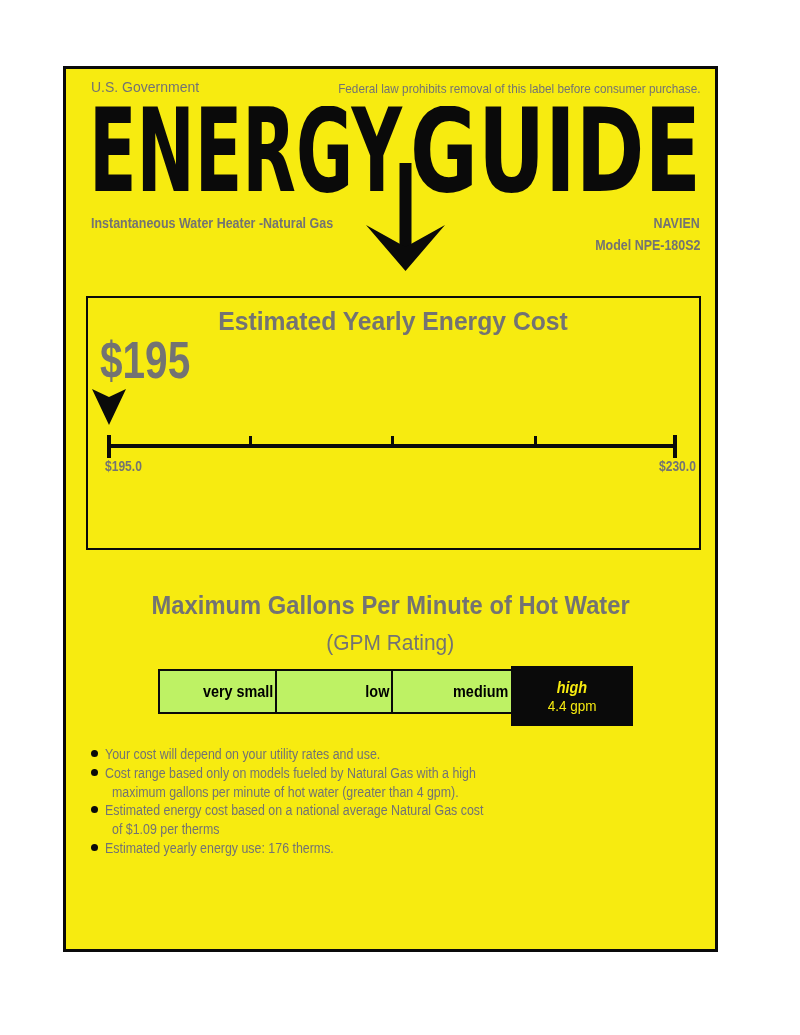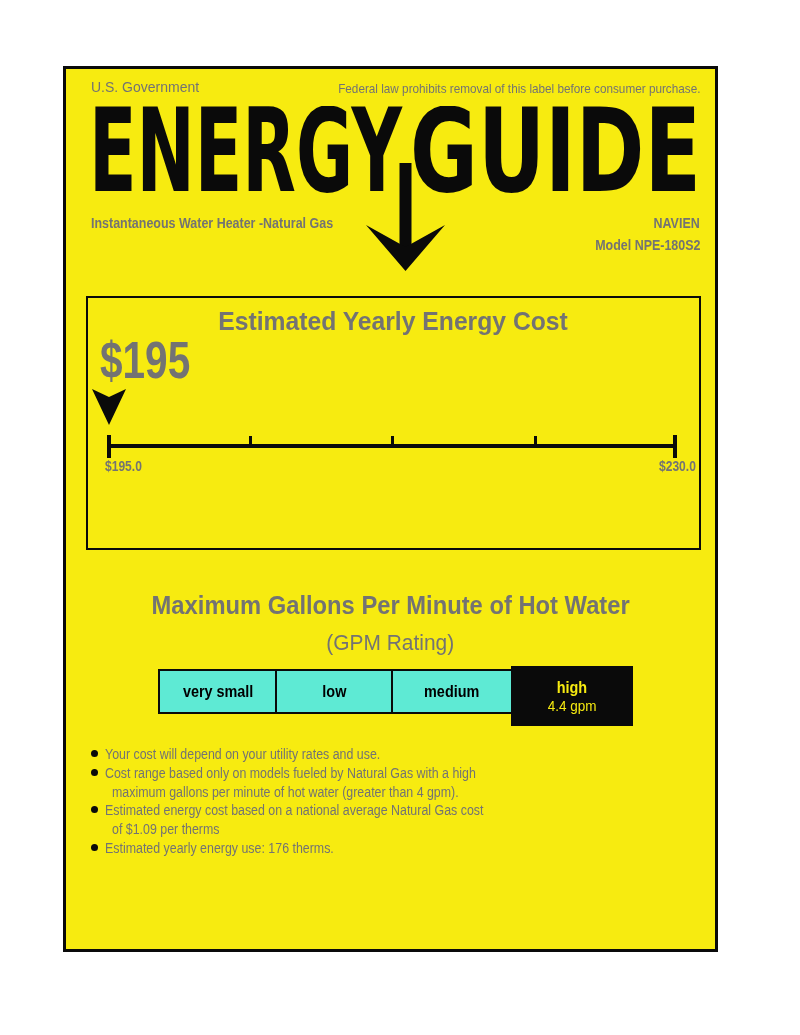--- a/index.html
+++ b/index.html
@@ -45,30 +45,30 @@
   .scale .end-tick{position:absolute;top:0;width:4px;height:23px;background:#0a0a0a;}
   .scale .mid-tick{position:absolute;top:1px;width:3px;height:9px;background:#0a0a0a;}
   .scale-min{left:17px;top:160px;font-size:14px;font-weight:bold;}
   .scale-max{right:3px;top:160px;font-size:14px;font-weight:bold;text-align:right;}
   .cost-caption{left:0;right:0;top:198px;text-align:center;font-size:17px;}
 
   .gpm-title{left:0;right:0;top:522px;text-align:center;font-size:25px;font-weight:bold;}
   .gpm-sub{left:0;right:0;top:561px;text-align:center;font-size:22px;}
 
   .cell{
-    border:2px solid #0a0a0a;background:#5eead4;box-sizing:border-box;
-    display:flex;align-items:center;justify-content:center;
+    border:2px solid #0a0a0a;background:#bef264;box-sizing:border-box;
+    display:flex;align-items:center;justify-content:flex-end;
     font-size:16px;font-weight:bold;height:45px;top:600px;
   }
   .cell-high{
     left:445px;top:597px;width:122px;height:60px;background:#0a0a0a;
     display:flex;flex-direction:column;align-items:center;justify-content:center;
     color:#f7eb10;box-sizing:border-box;
   }
-  .cell-high .hl{font-size:16px;font-weight:bold;line-height:19px;}
+  .cell-high .hl{font-size:16px;font-weight:bold;line-height:19px;font-style:italic;}
   .cell-high .hv{font-size:15px;font-weight:normal;line-height:18px;}
 
   .bullets{left:39px;top:676px;font-size:15.5px;line-height:18.8px;width:560px;}
   .bullet-item{position:relative;}
   .bullet-item .dot{
     position:absolute;left:-14px;top:5px;width:7px;height:7px;border-radius:50%;
     background:#0a0a0a;
   }
   .b-line2{margin-left:7px;}
 </style>

